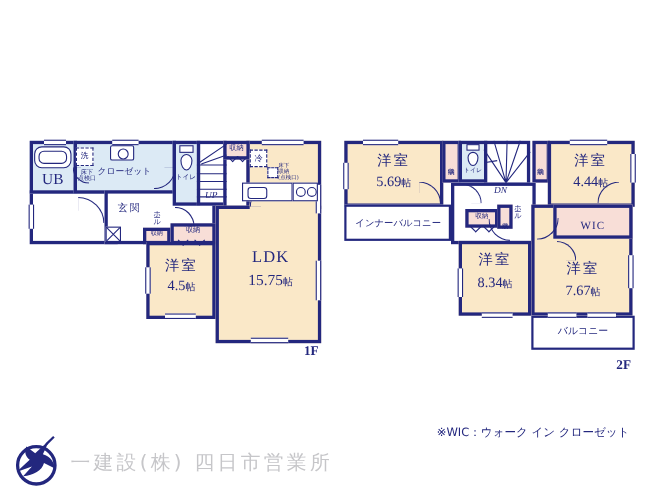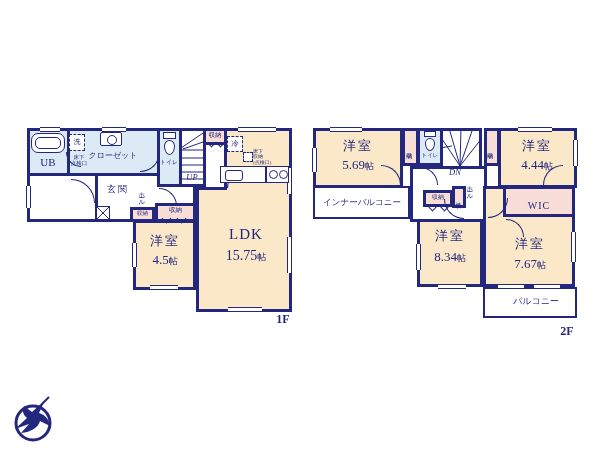--- a/index.html
+++ b/index.html
@@ -95,21 +95,21 @@
     <div class="win-h" style="left:40px;top:127px;width:20px;"></div>
     <div class="win-h" style="left:102px;top:127px;width:24px;"></div>
     <div class="win-h" style="left:238px;top:127px;width:38px;"></div>
     <div class="win-v" style="left:26px;top:186px;height:22px;"></div>
     <div class="win-v" style="left:287px;top:168px;height:26px;"></div>
     <div class="win-v" style="left:287px;top:237px;height:36px;"></div>
     <div class="win-h" style="left:228px;top:307px;width:34px;"></div>
     <div class="win-h" style="left:150px;top:285px;width:28px;"></div>
     <div class="win-v" style="left:132px;top:243px;height:24px;"></div>
 
-    <div class="lbl" style="left:36px;top:157px;width:24px;font-size:11px;">UB</div>
+    <div class="lbl" style="left:36px;top:157px;width:24px;font-size:14px;">UB</div>
     <div class="lbl" style="left:71px;top:139px;width:12px;font-size:7px;">洗</div>
     <div class="lbl" style="left:67px;top:155px;width:24px;font-size:5.5px;">
       <span>床下</span><br><span>点検口</span>
     </div>
     <div class="lbl" style="left:88px;top:152px;width:50px;font-size:8px;">クローゼット</div>
     <div class="lbl" style="left:158px;top:159px;width:22px;font-size:6px;">トイレ</div>
     <div class="lbl" style="left:181px;top:173px;width:22px;font-size:8.5px;font-style:italic;">UP</div>
     <div class="lbl" style="left:204px;top:132px;width:22px;font-size:6.5px;">収納</div>
     <div class="lbl" style="left:228px;top:140px;width:14px;font-size:7.5px;">冷</div>
     <div class="lbl" style="left:253px;top:149px;width:22px;font-size:5px;text-align:left;">
@@ -190,24 +190,26 @@
     <div class="lbl v" style="left:455px;top:189px;height:17px;font-size:5.5px;">収納</div>
     <div class="lbl" style="left:519px;top:201px;width:40px;font-size:10px;letter-spacing:1px;">WIC</div>
     <div class="lbl roomname" style="left:424px;top:229px;width:52px;">洋室</div>
     <div class="lbl roomsize" style="left:420px;top:250px;width:60px;">
       <span>8.34</span><span class="unit">帖</span>
     </div>
     <div class="lbl roomname" style="left:500px;top:237px;width:60px;">洋室</div>
     <div class="lbl roomsize" style="left:497px;top:257px;width:66px;">
       <span>7.67</span><span class="unit">帖</span>
     </div>
-    <div class="lbl" style="left:501px;top:297px;width:58px;font-size:9px;text-align:right;">バルコニー</div>
+    <div class="lbl" style="left:501px;top:297px;width:58px;font-size:9px;">バルコニー</div>
     <div class="lbl floorlabel" style="left:554px;top:325px;width:26px;">2F</div>
   </div>
 
+  <div class="note" style="left:397px;top:386px;">※WIC：ウォーク イン クローゼット</div>
 
   <svg style="left:12px;top:396px;z-index:7;" width="42" height="48" viewBox="0 0 42 48">
     <circle cx="21" cy="27" r="17" fill="none" stroke="#23277e" stroke-width="3"></circle>
     <path d="M33 4 L27 17 C34 19 37 24 38 30 L28 25 C26 32 19 36 9 37 L17 28 L3 33 L15 22 C11 19 10 15 12 10 L20 16 Z" fill="#23277e"></path>
     <path d="M30 8 L37 1" stroke="#23277e" stroke-width="2"></path>
   </svg>
+  <div class="company" style="left:64px;top:408px;">一建設(株) 四日市営業所</div>
 
 </div>
 
 </body></html>

